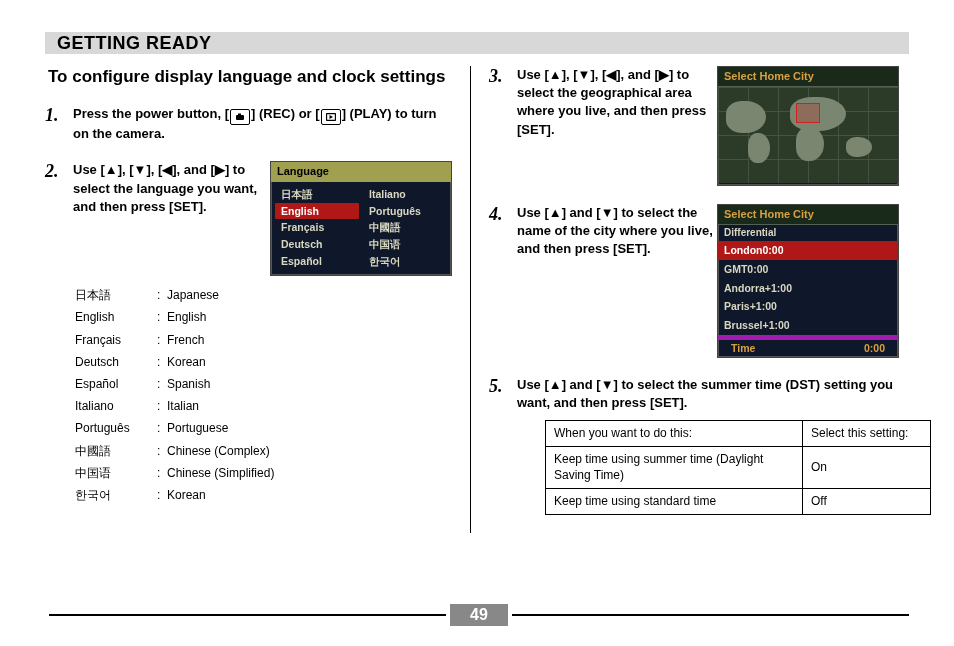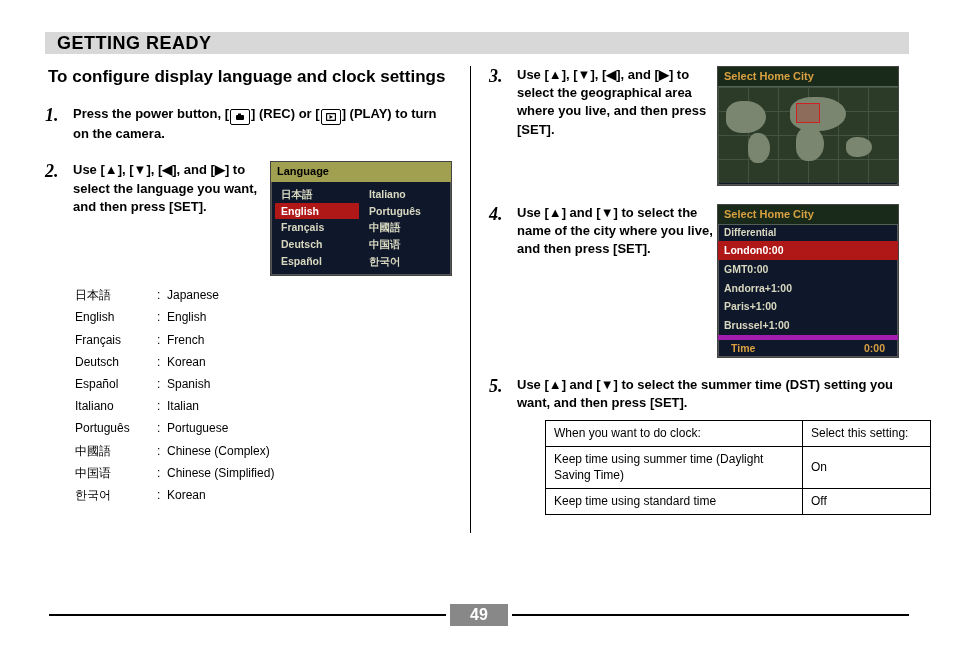--- a/index.html
+++ b/index.html
@@ -402,21 +402,21 @@
             </div>
           </div>
         </li>
 
         <li class="step">
           <span class="step-num">5.</span>
           <span>Use [▲] and [▼] to select the summer time (DST) setting you want, and then press [SET].</span>
           <table class="dst">
             <tbody>
                 <tr>
-              <th class="left">When you want to do clock:</th>
+              <th class="left">When you want to do this:</th>
               <th>Select this setting:</th>
             </tr>
             <tr>
               <td>Keep time using summer time (Daylight Saving Time)</td>
               <td>On</td>
             </tr>
             <tr>
               <td>Keep time using standard time</td>
               <td>Off</td>
             </tr>

